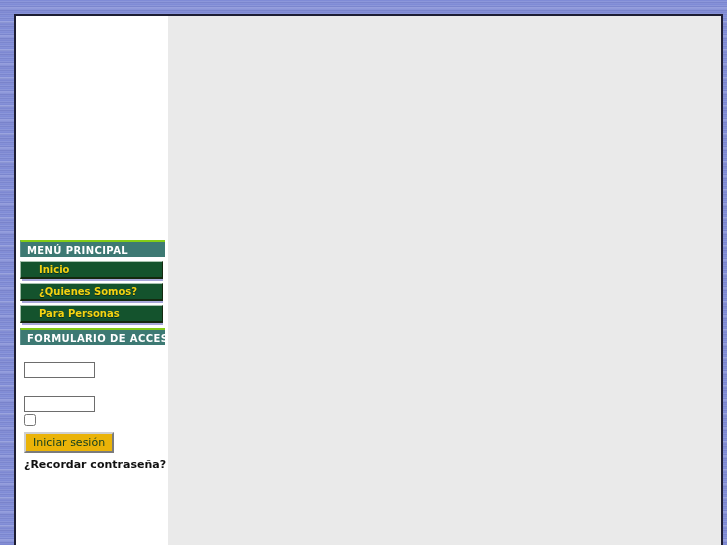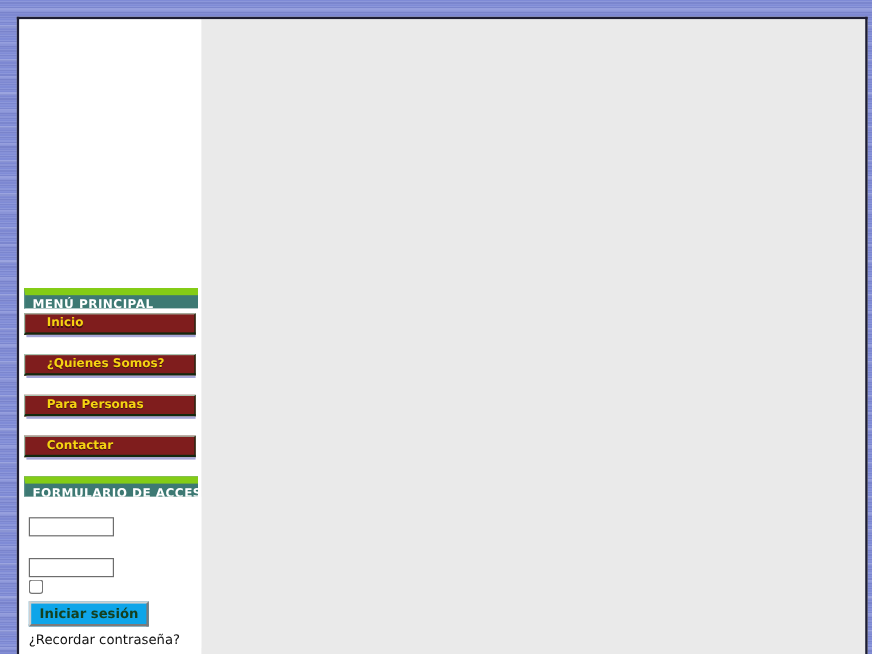--- a/index.html
+++ b/index.html
@@ -71,40 +71,40 @@
     background: #3d7973;
     color: #ffffff;
     font-size: 10px;
     font-weight: bold;
     letter-spacing: 0.4px;
     padding: 4px 0 4px 6px;
     box-sizing: border-box;
     width: 145px;
     height: 17px;
     line-height: 9px;
-    border-top: 6px solid #84cc16;
+    border-top: 2px solid #84cc16;
     border-left: 1px solid #5e928d;
     white-space: nowrap;
     overflow: hidden;
   }
 
   
   #menu-list {
     margin: 0;
     padding: 0;
     list-style: none;
     width: 145px;
     padding-top: 4px;
   }
   .menu-item {
     position: relative;
     width: 143px;
     height: 18px;
-    margin-bottom: 16px;
-    background: #7f1d1d;
+    margin-bottom: 4px;
+    background: #14532d;
     border-top: 1px solid #a9c3b0;
     border-left: 1px solid #9bb8a3;
     border-bottom: 2px solid #14290f;
     border-right: 1px solid #14290f;
     box-sizing: border-box;
     cursor: pointer;
   }
   .menu-item::after {
     content: "";
     position: absolute;
@@ -168,32 +168,32 @@
   .checkbox-input {
     width: 12px;
     height: 12px;
     margin: 0;
     vertical-align: top;
   }
   #login-submit {
     margin-top: 2px;
     font-family: "DejaVu Sans", "Liberation Sans", sans-serif;
     font-size: 11px;
-    font-weight: bold;
+    font-weight: normal;
     color: #15401f;
-    background: #0ea5e9;
+    background: #eab308;
     border: 2px outset #cfcfcf;
     padding: 2px 7px;
     cursor: pointer;
   }
   #forgot-password-link {
     display: block;
     margin-top: 5px;
     font-size: 11px;
-    font-weight: normal;
+    font-weight: bold;
     color: #111111;
     text-decoration: none;
     white-space: nowrap;
   }
 
   
   #main-content {
     position: absolute;
     left: 152px;
     top: 0px;
@@ -217,23 +217,20 @@
         <ul id="menu-list">
           <li class="menu-item">
             <span class="menu-label">Inicio</span>
           </li>
           <li class="menu-item">
             <span class="menu-label">¿Quienes Somos?</span>
           </li>
           <li class="menu-item">
             <span class="menu-label">Para Personas</span>
           </li>
-          <li class="menu-item">
-            <span class="menu-label">Contactar</span>
-          </li>
         </ul>
       </div>
 
       <div id="login-module">
         <div class="module-header">FORMULARIO DE ACCESO</div>
 
         <div id="login-form-body">
 
           <div id="spacer-user">
             <span class="field-label"></span>

